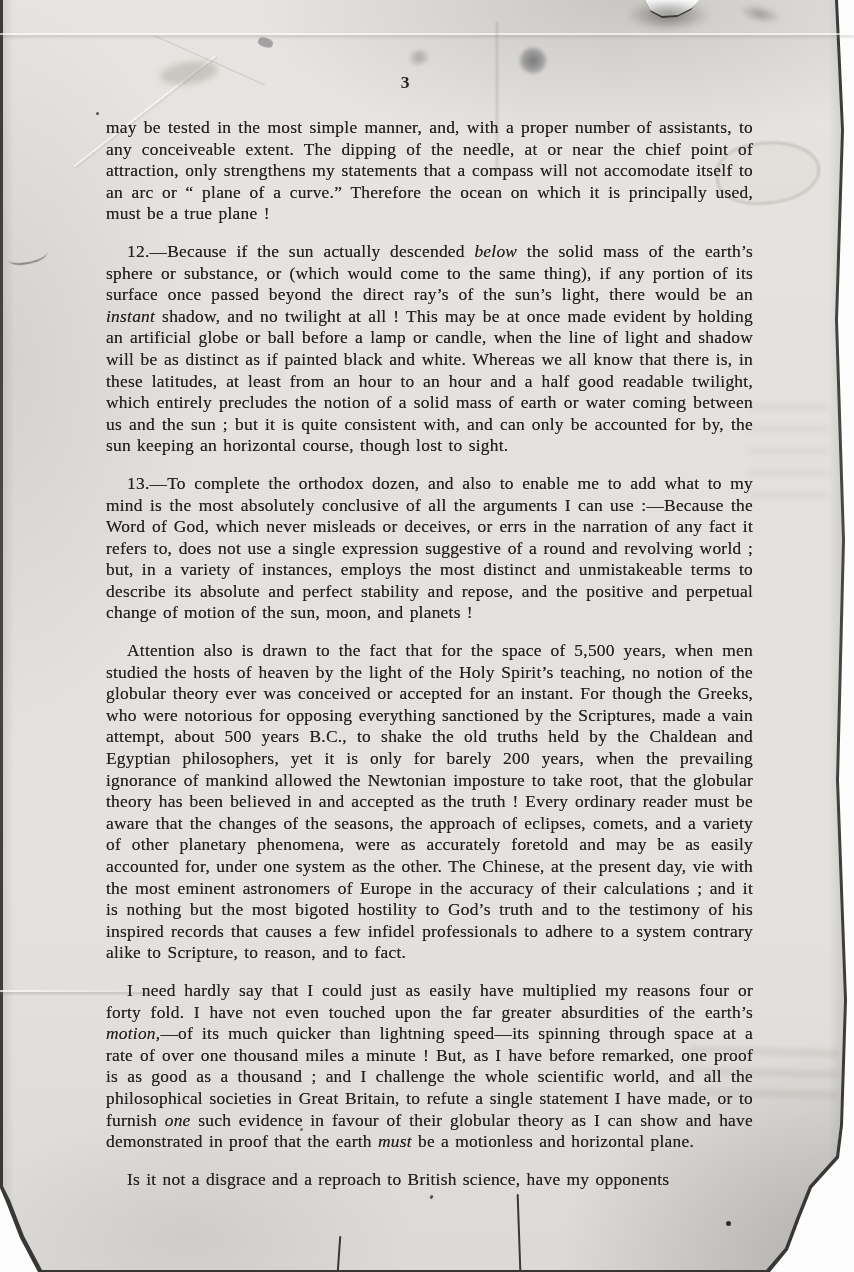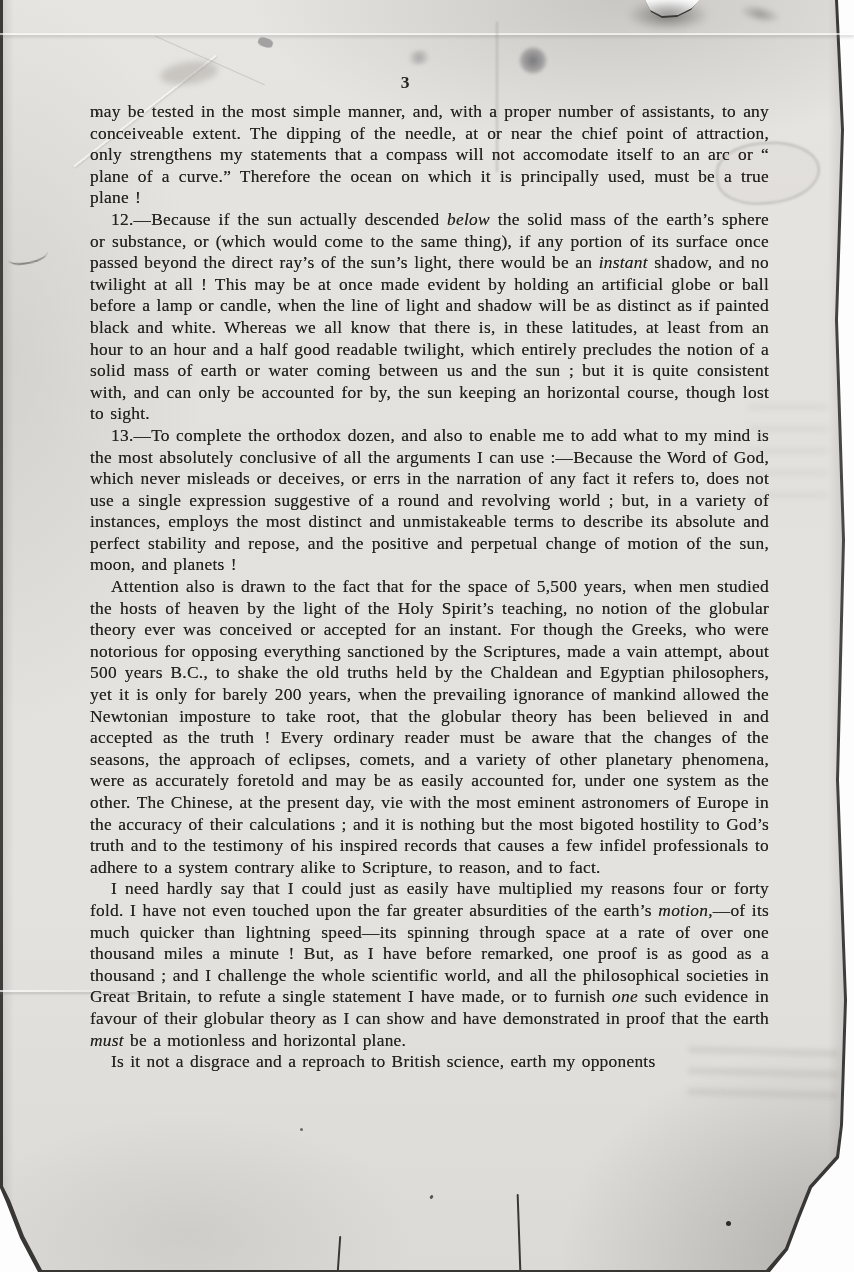--- a/index.html
+++ b/index.html
@@ -180,21 +180,21 @@
     left: 90px; top: 101px;
     width: 679px;
     font-size: 17.4px;
     line-height: 21.6px;
     color: #24211e;
     text-align: justify;
     letter-spacing: 0.25px;
     word-spacing: 1.6px;
     text-shadow: 0 0 0.5px rgba(36,33,30,0.65);
   }
-  .page-text p { margin: 0; }
+  .page-text p { margin: 16px; }
   .page-text p.indent { text-indent: 21px; }
 </style>
 </head>
 <body>
 
 <div class="stage">
 
   <div class="sheet-rim decor"></div>
   <div class="sheet"></div>
 
@@ -224,16 +224,16 @@
   <div class="decor bleed-2"></div>
 
   <div class="page-number">3</div>
 
   <div class="page-text">
       <p class=""><span>may be tested in the most simple manner, and, with a proper number of assistants, to any conceiveable extent. The dipping of the needle, at or near the chief point of attraction, only strengthens my statements that a compass will not accomodate itself to an arc or “ plane of a curve.” Therefore the ocean on which it is principally used, must be a true plane !</span></p>
       <p class="indent"><span>12.—Because if the sun actually descended </span><i>below</i><span> the solid mass of the earth’s sphere or substance, or (which would come to the same thing), if any portion of its surface once passed beyond the direct ray’s of the sun’s light, there would be an </span><i>instant</i><span> shadow, and no twilight at all ! This may be at once made evident by holding an artificial globe or ball before a lamp or candle, when the line of light and shadow will be as distinct as if painted black and white. Whereas we all know that there is, in these latitudes, at least from an hour to an hour and a half good readable twilight, which entirely precludes the notion of a solid mass of earth or water coming between us and the sun ; but it is quite consistent with, and can only be accounted for by, the sun keeping an horizontal course, though lost to sight.</span></p>
       <p class="indent"><span>13.—To complete the orthodox dozen, and also to enable me to add what to my mind is the most absolutely conclusive of all the arguments I can use :—Because the Word of God, which never misleads or deceives, or errs in the narration of any fact it refers to, does not use a single expression suggestive of a round and revolving world ; but, in a variety of instances, employs the most distinct and unmistakeable terms to describe its absolute and perfect stability and repose, and the positive and perpetual change of motion of the sun, moon, and planets !</span></p>
       <p class="indent"><span>Attention also is drawn to the fact that for the space of 5,500 years, when men studied the hosts of heaven by the light of the Holy Spirit’s teaching, no notion of the globular theory ever was conceived or accepted for an instant. For though the Greeks, who were notorious for opposing everything sanctioned by the Scriptures, made a vain attempt, about 500 years B.C., to shake the old truths held by the Chaldean and Egyptian philosophers, yet it is only for barely 200 years, when the prevailing ignorance of mankind allowed the Newtonian imposture to take root, that the globular theory has been believed in and accepted as the truth ! Every ordinary reader must be aware that the changes of the seasons, the approach of eclipses, comets, and a variety of other planetary phenomena, were as accurately foretold and may be as easily accounted for, under one system as the other. The Chinese, at the present day, vie with the most eminent astronomers of Europe in the accuracy of their calculations ; and it is nothing but the most bigoted hostility to God’s truth and to the testimony of his inspired records that causes a few infidel professionals to adhere to a system contrary alike to Scripture, to reason, and to fact.</span></p>
       <p class="indent"><span>I need hardly say that I could just as easily have multiplied my reasons four or forty fold. I have not even touched upon the far greater absurdities of the earth’s </span><i>motion,</i><span>—of its much quicker than lightning speed—its spinning through space at a rate of over one thousand miles a minute ! But, as I have before remarked, one proof is as good as a thousand ; and I challenge the whole scientific world, and all the philosophical societies in Great Britain, to refute a single statement I have made, or to furnish </span><i>one</i><span> such evidence in favour of their globular theory as I can show and have demonstrated in proof that the earth </span><i>must</i><span> be a motionless and horizontal plane.</span></p>
-      <p class="indent"><span>Is it not a disgrace and a reproach to British science, earth my opponents</span></p>
+      <p class="indent"><span>Is it not a disgrace and a reproach to British science, have my opponents</span></p>
     </div>
 
 </div>
 
 </body></html>

